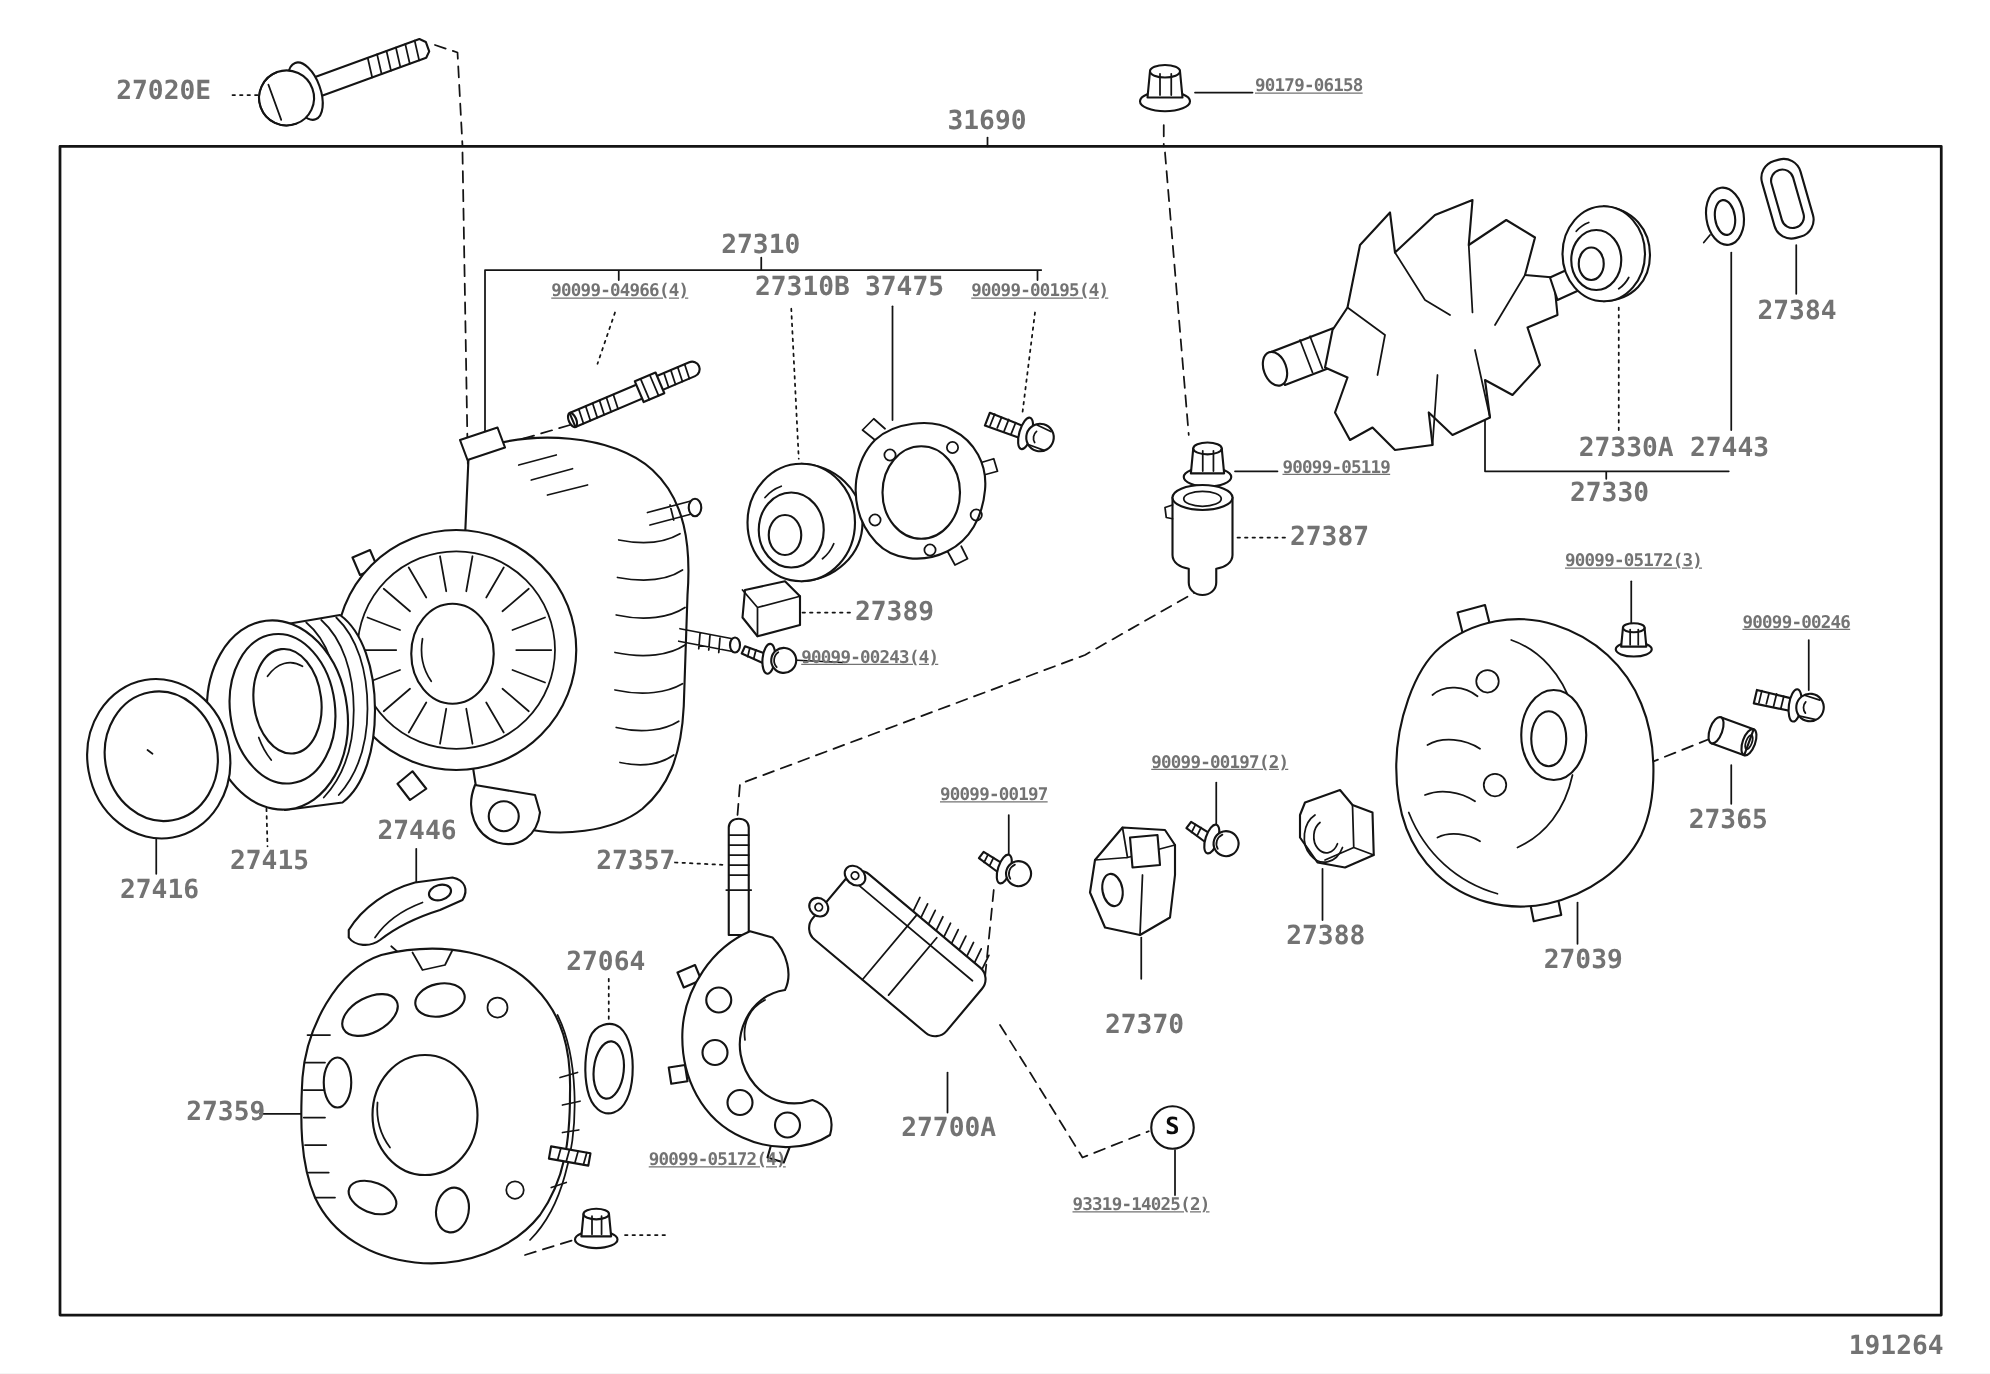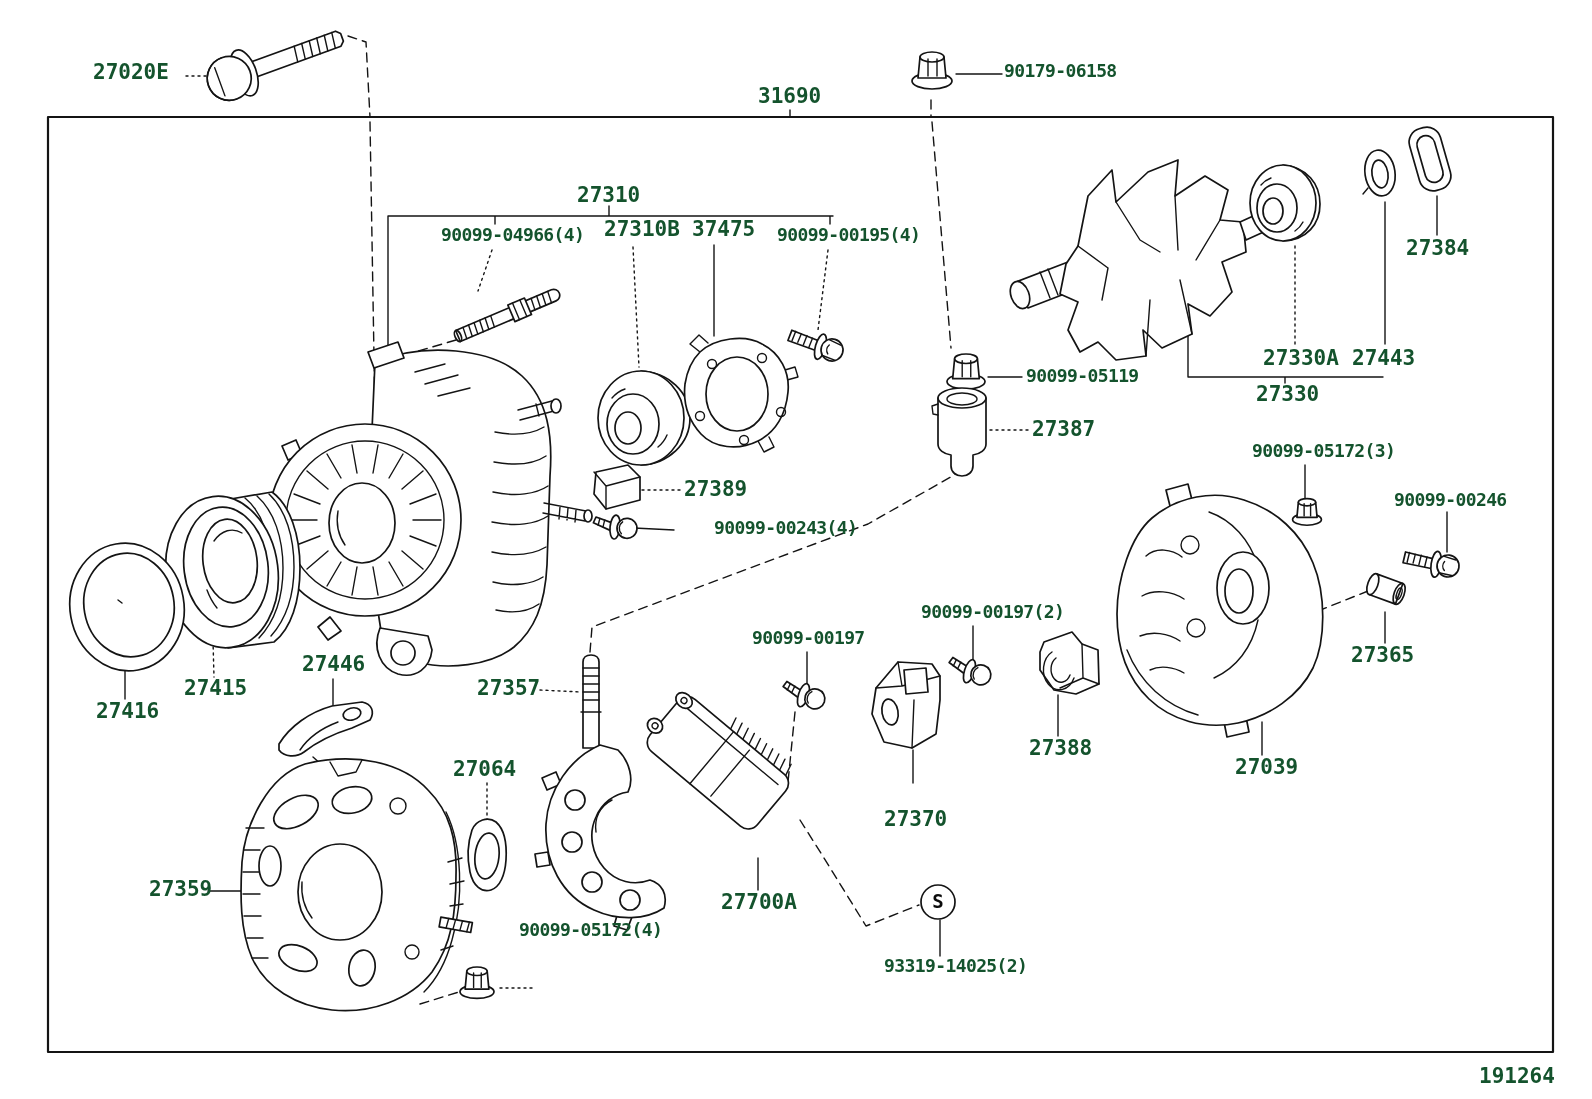--- a/index.html
+++ b/index.html
@@ -4,24 +4,24 @@
 <style>
   html,body { margin:0; padding:0; background:#e8e8e8; }
   .stage {
     position:relative; width:1592px; height:1099px;
     background:#ffffff; overflow:hidden;
     font-family:"DejaVu Sans Mono", monospace;
   }
   .stage svg { position:absolute; left:0; top:0; }
   .stage svg * { vector-effect:non-scaling-stroke; }
   .lbl {
-    position:absolute; color:#14532d; font-weight:bold;
+    position:absolute; color:#737373; font-weight:bold;
     font-size:21px; line-height:1.05; white-space:pre; letter-spacing:0;
   }
-  .lbl.sm { font-size:18px; letter-spacing:-0.6px; }
+  .lbl.sm { font-size:14px; letter-spacing:-0.6px;text-decoration:underline; }
   .s-marker {
     position:absolute; color:#0b0b0b; font-weight:bold; font-size:19px;
     transform:translate(-50%,-54%);
   }
   
   .ink  { fill:none; stroke:#141414; stroke-width:1.7; stroke-linecap:round; stroke-linejoin:round; }
   .wf   { fill:#ffffff; }
   .thin { stroke-width:1.4; }
   .bord { stroke-width:2.2; }
   .dash { stroke-dasharray:9 6; }
@@ -341,28 +341,28 @@
 <div class="lbl" style="left:1352px;top:347px">27443</div>
 <div class="lbl" style="left:1256px;top:383px">27330</div>
 <div class="lbl" style="left:1406px;top:237px">27384</div>
 <div class="lbl sm" style="left:1026px;top:367px">90099-05119</div>
 <div class="lbl" style="left:1032px;top:418px">27387</div>
 <div class="lbl sm" style="left:1252px;top:442px">90099-05172(3)</div>
 <div class="lbl sm" style="left:1394px;top:491px">90099-00246</div>
 <div class="lbl" style="left:1351px;top:644px">27365</div>
 <div class="lbl" style="left:1235px;top:756px">27039</div>
 <div class="lbl" style="left:684px; top:478px">27389</div>
-<div class="lbl sm" style="left:714px; top:519px">90099-00243(4)</div>
+<div class="lbl sm" style="left:641px; top:519px">90099-00243(4)</div>
 <div class="lbl" style="left:477px; top:677px">27357</div>
 <div class="lbl sm" style="left:752px; top:629px">90099-00197</div>
 <div class="lbl sm" style="left:921px; top:603px">90099-00197(2)</div>
 <div class="lbl" style="left:884px; top:808px">27370</div>
 <div class="lbl" style="left:1029px;top:737px">27388</div>
 <div class="lbl" style="left:721px; top:891px">27700A</div>
-<div class="lbl sm" style="left:884px; top:957px">93319-14025(2)</div>
+<div class="lbl sm" style="left:858px; top:957px">93319-14025(2)</div>
 <div class="lbl" style="left:302px; top:653px">27446</div>
 <div class="lbl" style="left:184px; top:677px">27415</div>
 <div class="lbl" style="left:96px;  top:700px">27416</div>
 <div class="lbl" style="left:149px; top:878px">27359</div>
 <div class="lbl" style="left:453px; top:758px">27064</div>
 <div class="lbl sm" style="left:519px; top:921px">90099-05172(4)</div>
 <div class="lbl" style="left:1479px;top:1065px">191264</div>
 <div class="s-marker" style="left:938px;top:902px">S</div>
 
 </div>

